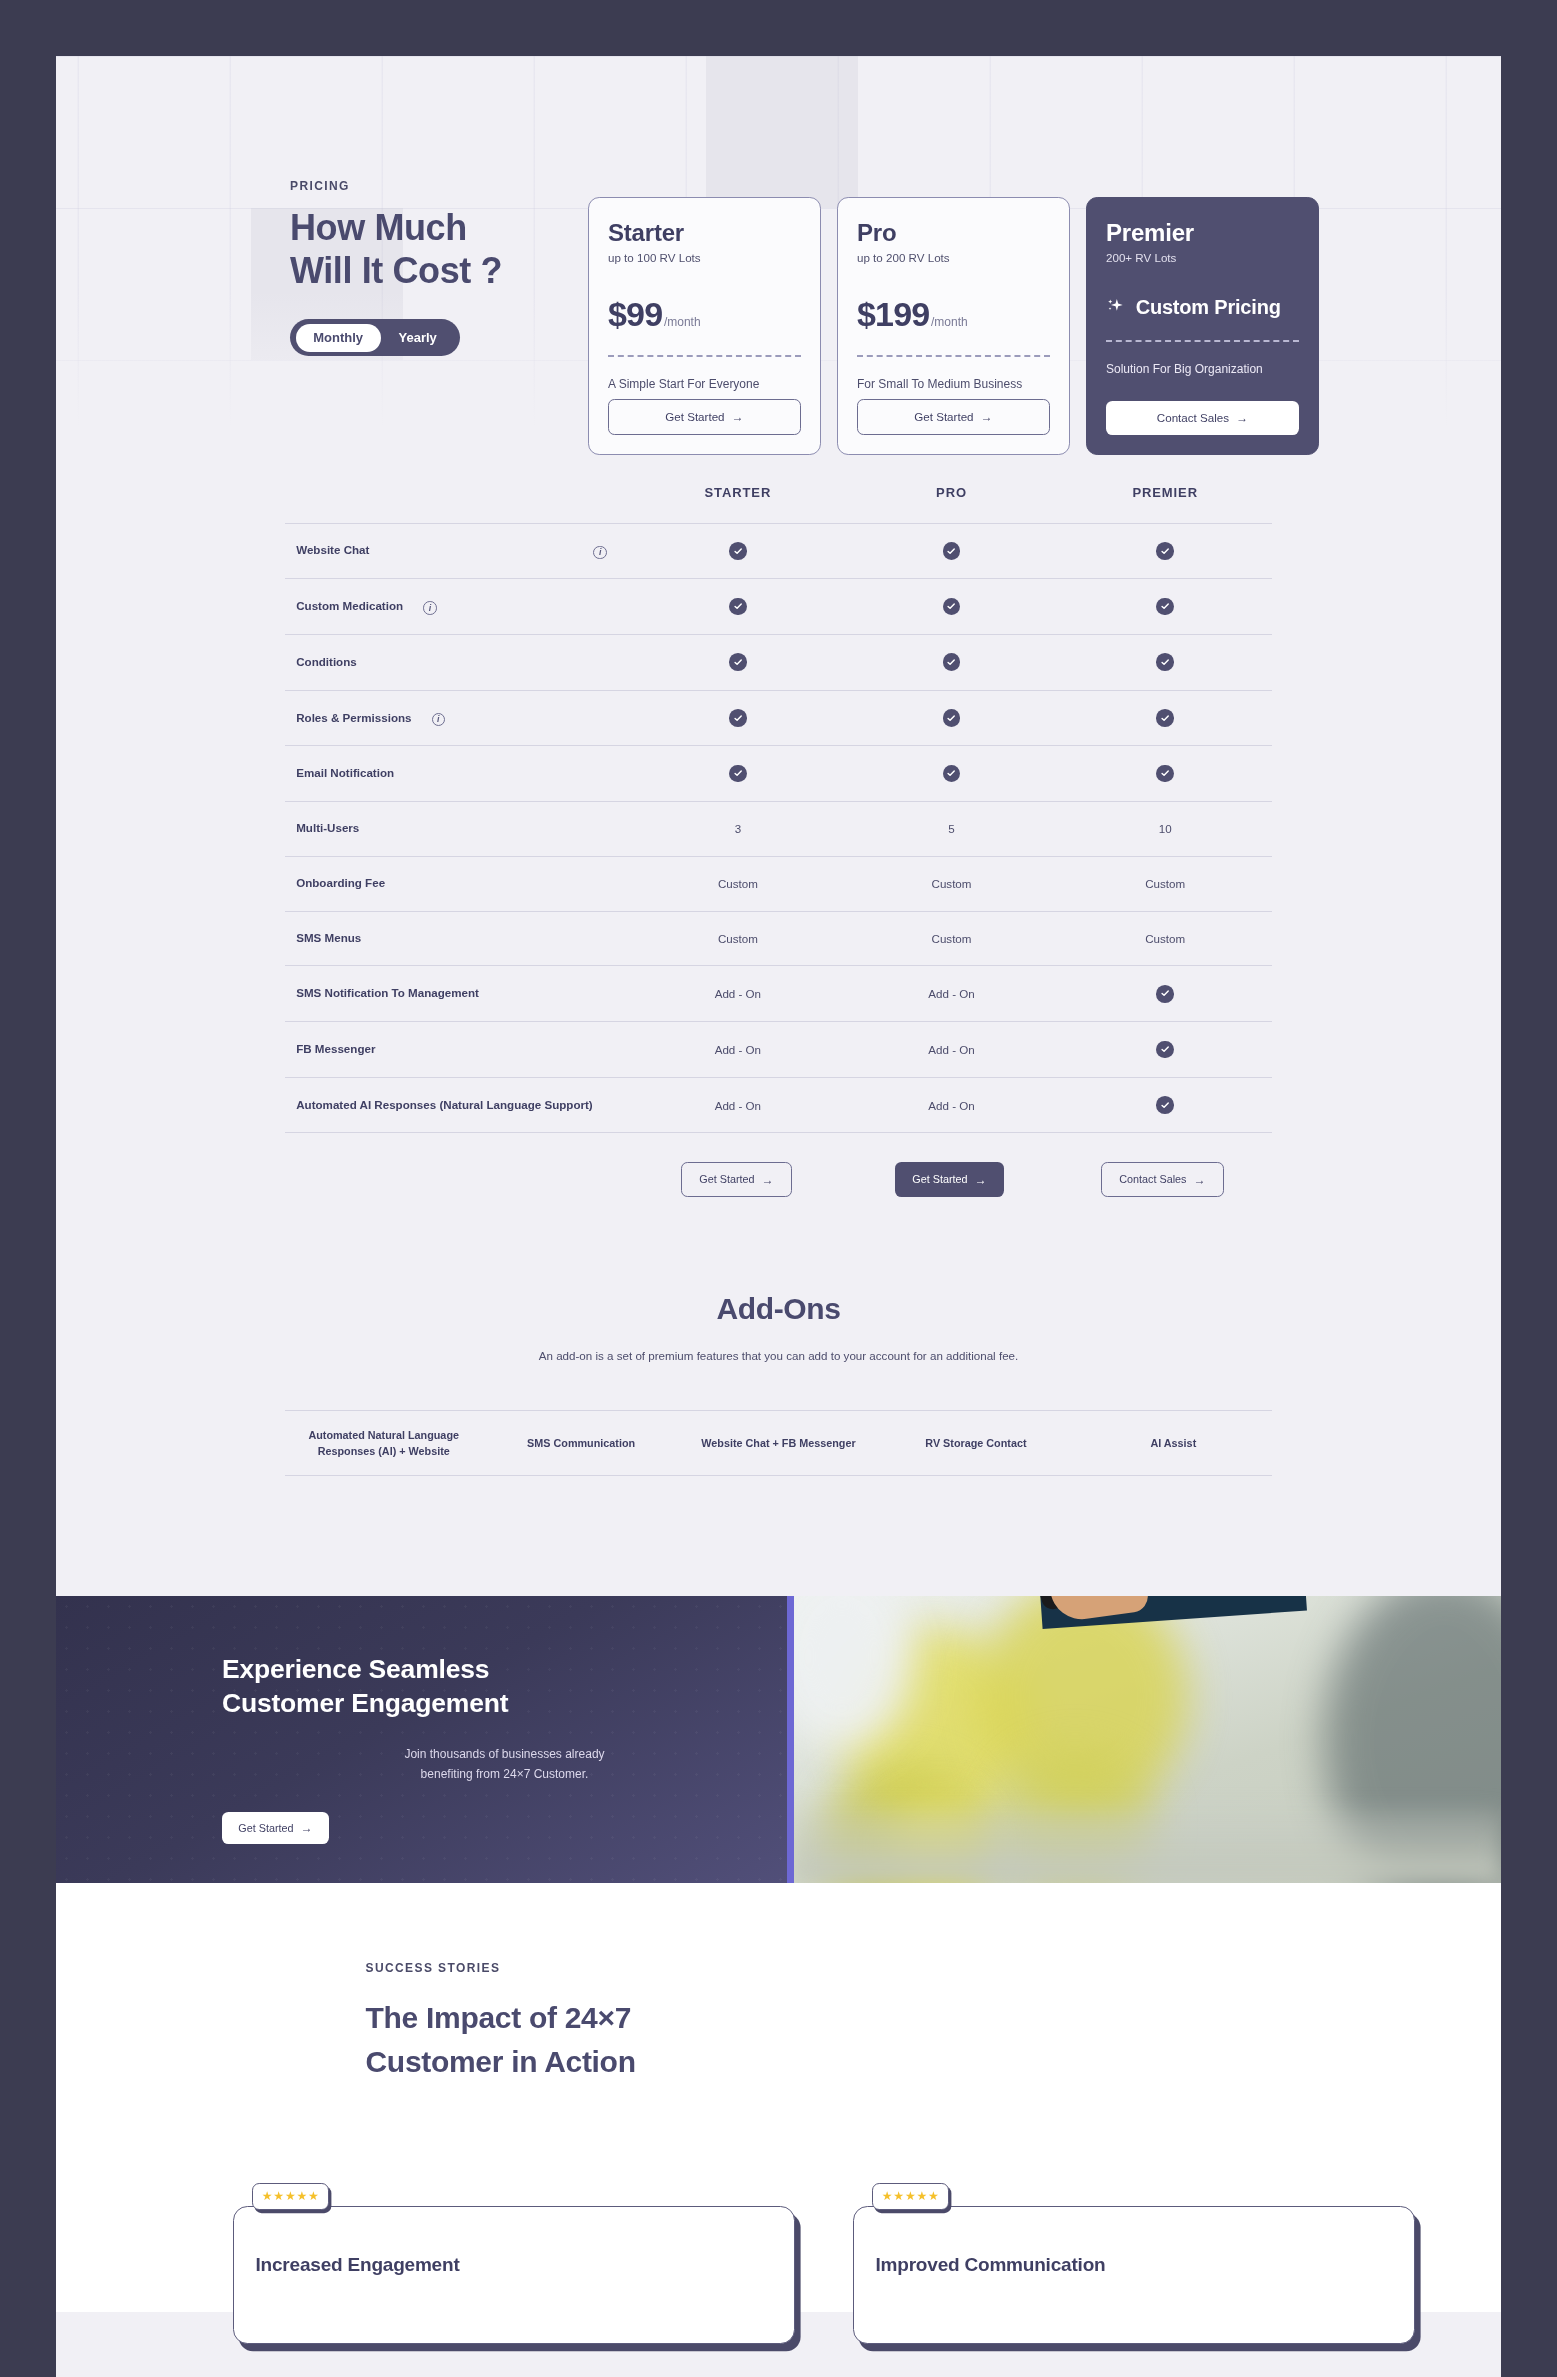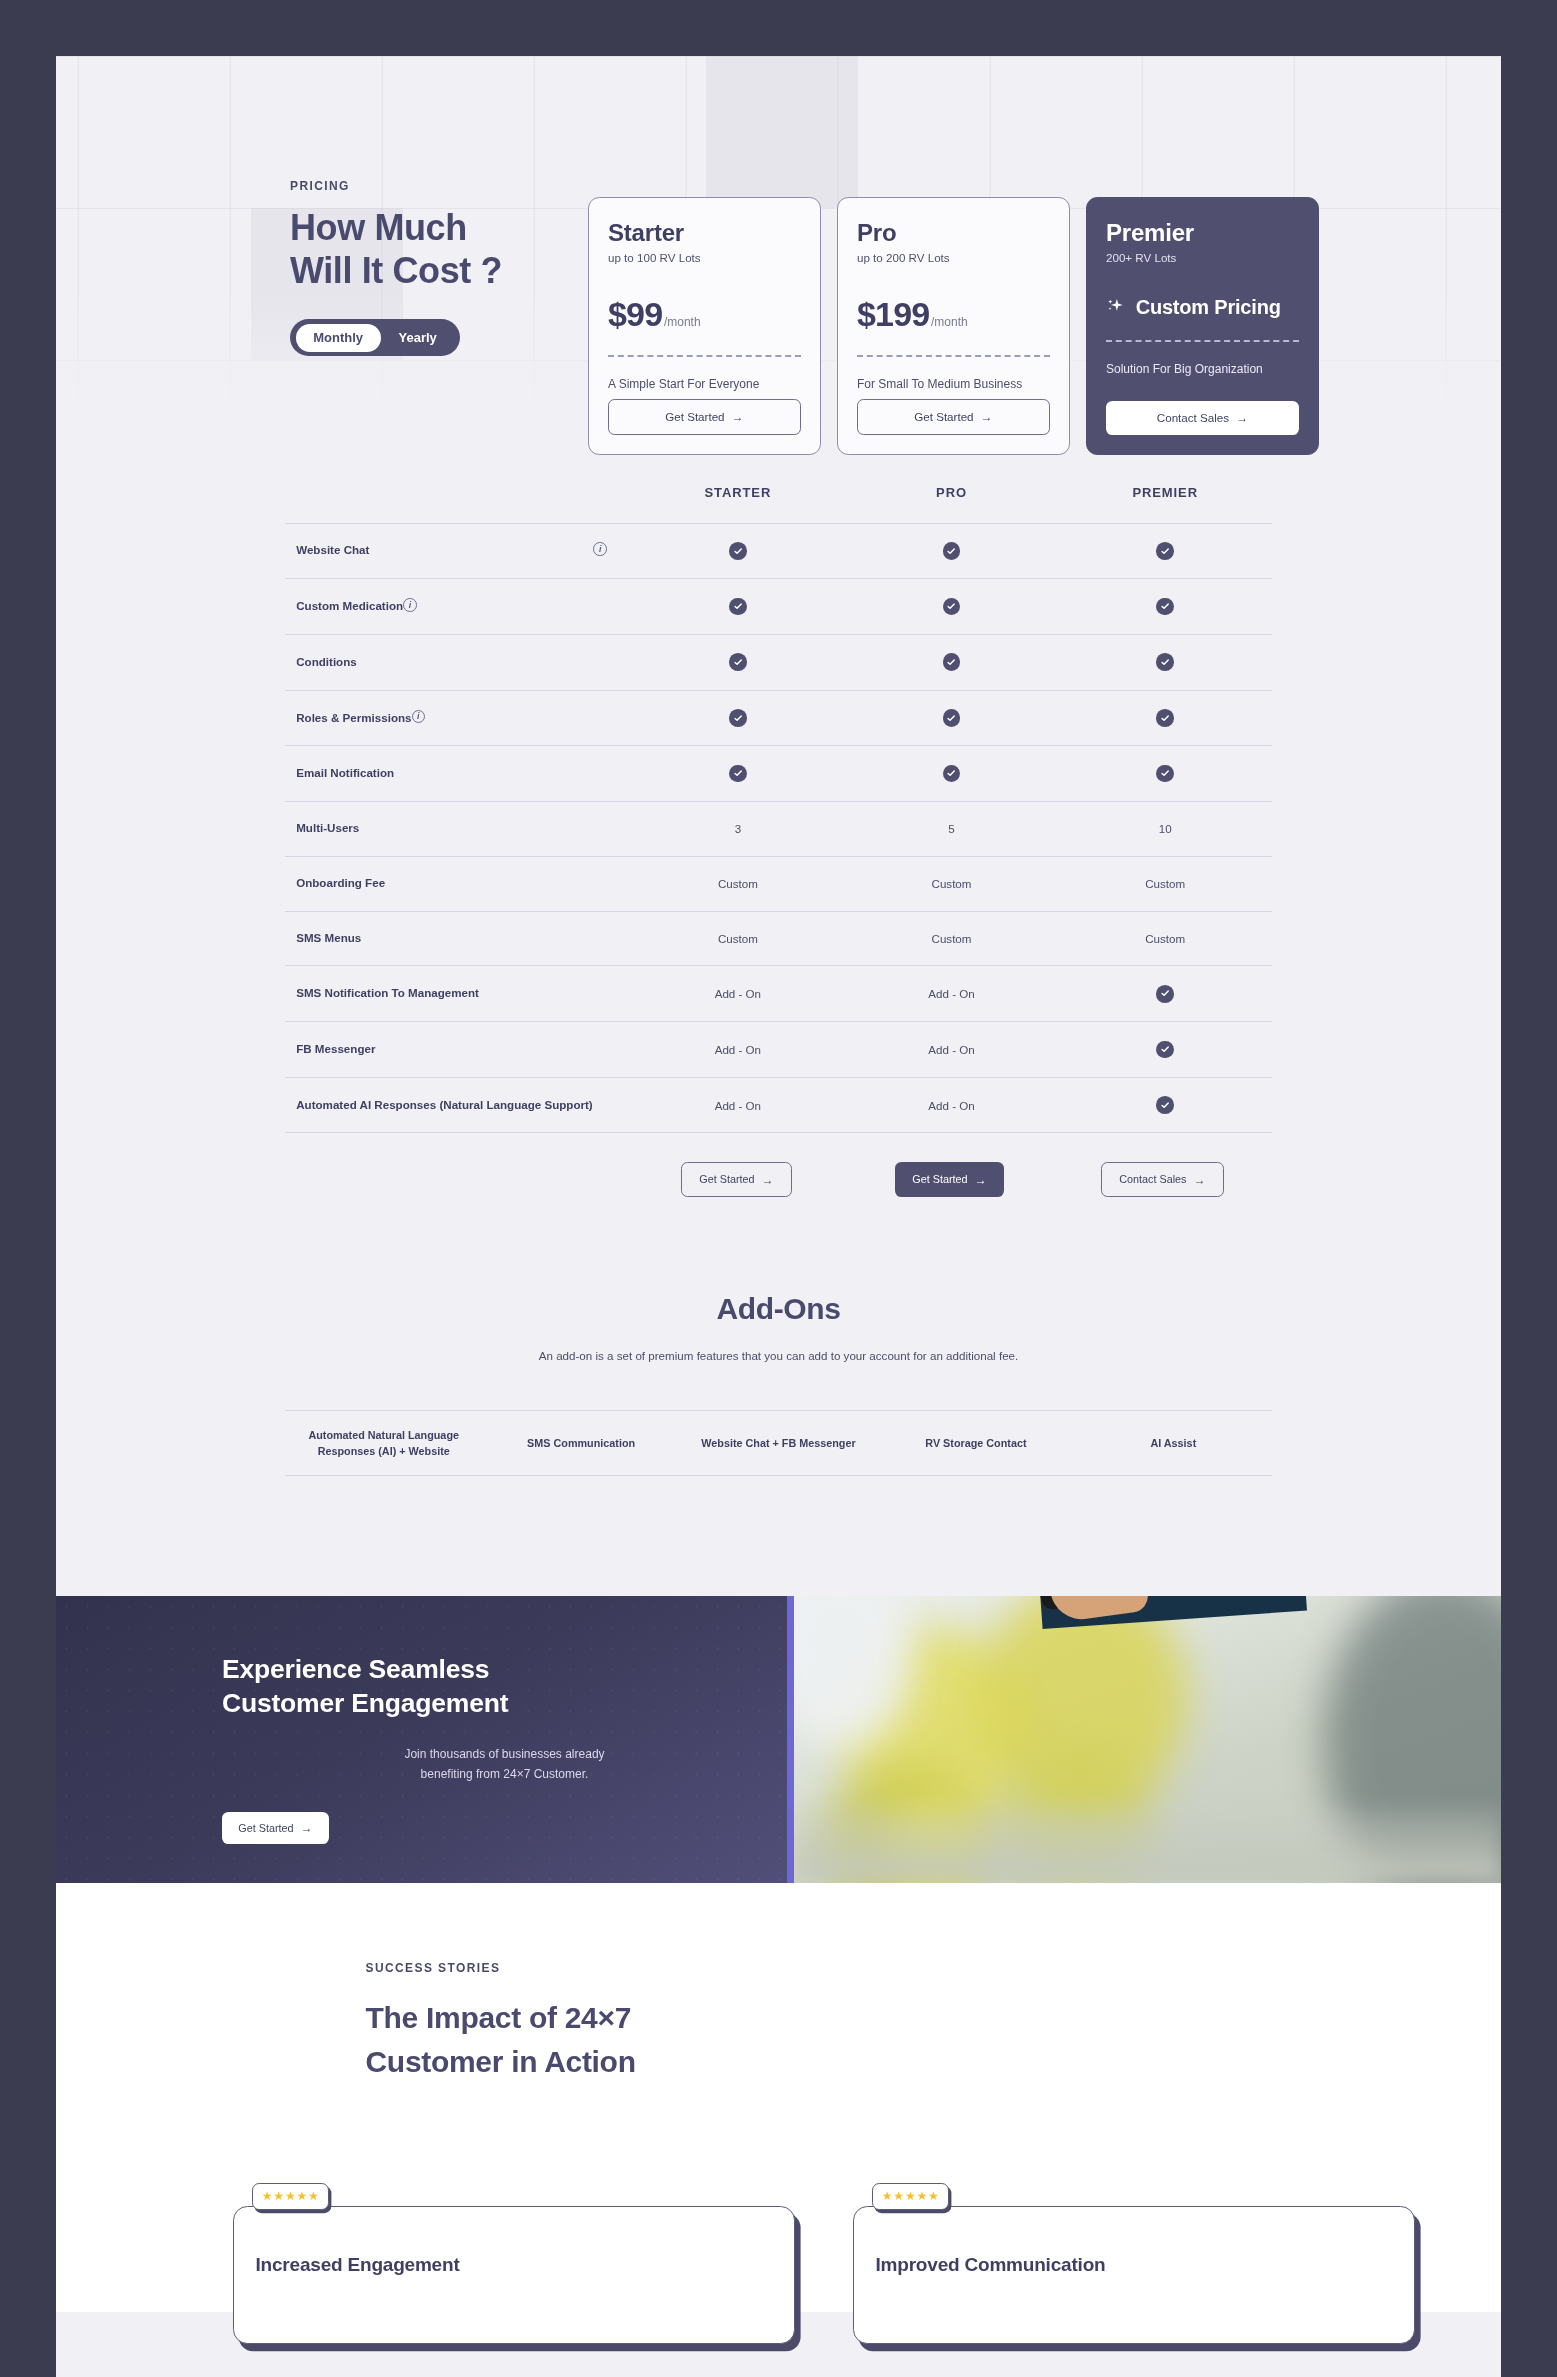--- a/index.html
+++ b/index.html
@@ -102,21 +102,21 @@
     font-size: 13px; font-weight: bold; letter-spacing: 0.9px;
     color: #3f3f63; text-align: center; padding-bottom: 22.5px;
   }
   .ctable tbody tr { border-top: 1.1px solid #d6d5e2; }
   .ctable tbody tr:last-child { border-bottom: 1.1px solid #d6d5e2; }
   .ctable td { padding: 18.5px 0; vertical-align: middle; }
   .ctable td.feat {
     font-size: 11.6px; font-weight: bold; color: #3f3f63;
     padding-left: 11.2px; padding-right: 24px; line-height: 1.45;
   }
-  .feat-wrap { display: flex; align-items: flex-start; gap: 0; }
+  .feat-wrap { display: flex; align-items: flex-end; gap: 20px; }
   .feat-wrap.spread { justify-content: space-between; }
   .ctable td.val { text-align: center; font-size: 11.6px; color: #4d4d6c; width: 213px; }
   .check {
     display: inline-flex; align-items: center; justify-content: center;
     width: 17.7px; height: 17.7px; border-radius: 50%;
     background: #504f70; box-shadow: 0 0 0 2.4px #f1f0f5;
   }
   .check svg { display: block; }
   .info-ic {
     display: inline-flex; align-items: center; justify-content: center;

